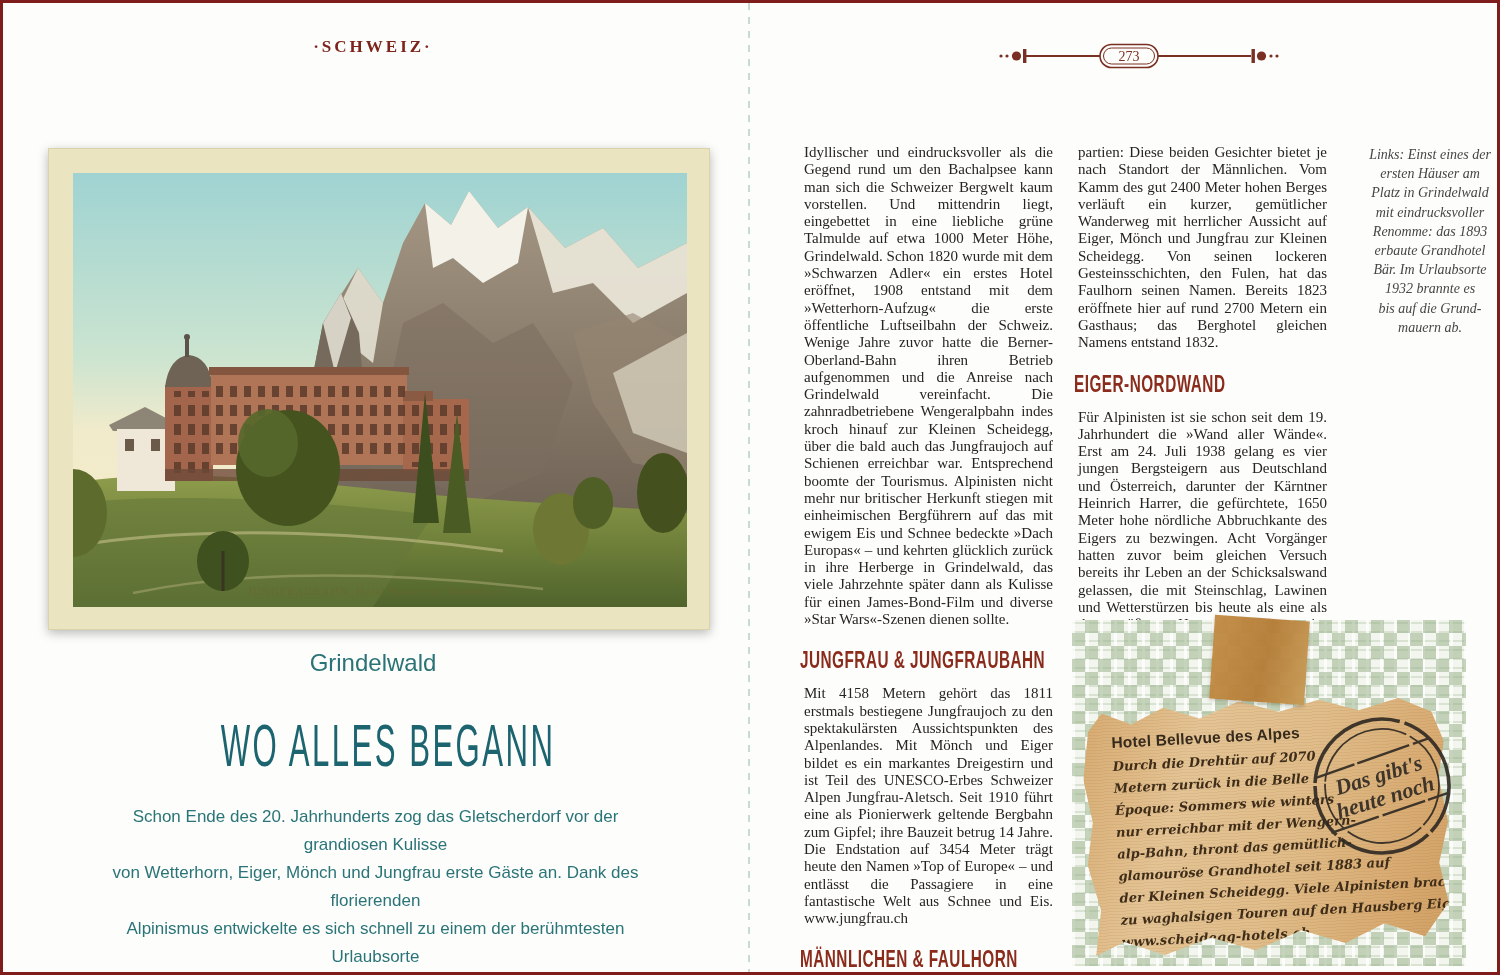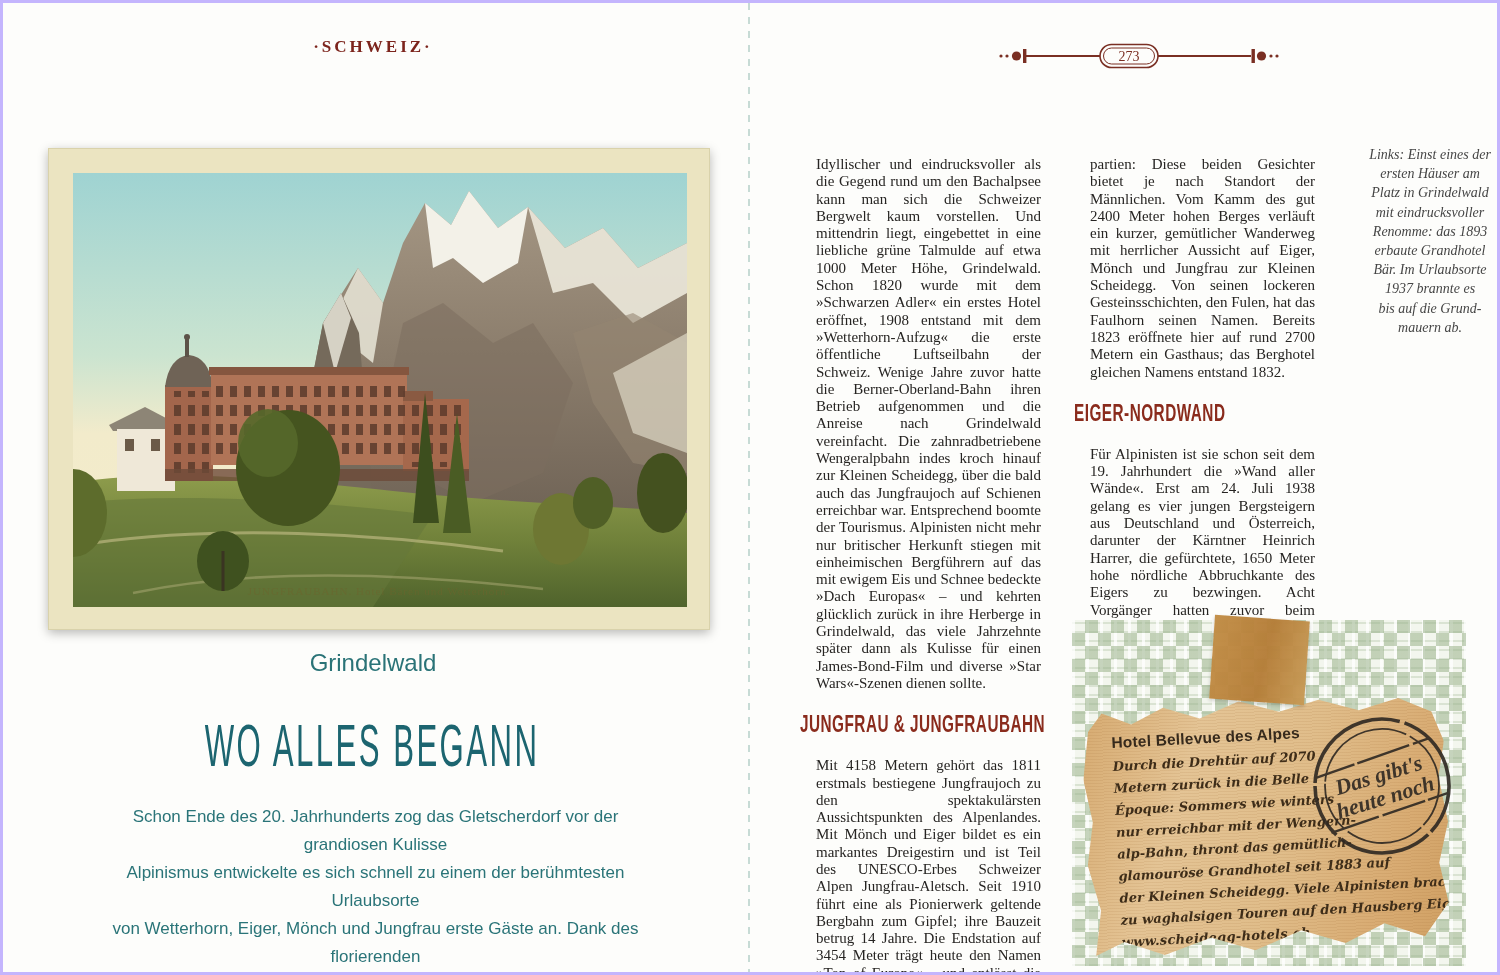--- a/index.html
+++ b/index.html
@@ -1,31 +1,31 @@
 <!DOCTYPE html>
 <html><head>
 <meta charset="utf-8">
 <style>
   html,body{margin:0;padding:0;background:#8b8b8b;}
-  .page{position:relative;width:1500px;height:975px;background:#fdfdfb;border:3px solid #c4b5fd;box-sizing:border-box;overflow:hidden;font-family:"Liberation Serif",serif;}
+  .page{position:relative;width:1500px;height:975px;background:#fdfdfb;border:3px solid #7f1d1d;box-sizing:border-box;overflow:hidden;font-family:"Liberation Serif",serif;}
   .fold{position:absolute;left:745px;top:0;bottom:0;width:2px;background:repeating-linear-gradient(to bottom,#c7dbd5 0 7px,transparent 7px 14px);}
 
   
   .runhead{position:absolute;left:95px;top:34px;width:550px;text-align:center;font:600 17px "Liberation Serif",serif;letter-spacing:3px;color:#7c241c;}
   .photo-frame{position:absolute;left:45px;top:145px;width:662px;height:482px;background:#ebe4c1;padding:0;box-shadow:0 3px 10px rgba(0,0,0,.28);border:1px solid #d9d2ab;box-sizing:border-box;}
   .photo-frame svg{position:absolute;left:24px;top:24px;}
   .photo-caption{position:absolute;left:0;right:0;bottom:32px;text-align:center;font:11px "Liberation Serif",serif;color:rgba(110,100,45,.55);letter-spacing:1px;}
   .kicker{position:absolute;left:95px;top:646px;width:550px;text-align:center;font:24px "Liberation Sans",sans-serif;color:#2a7377;}
-  .big-title{position:absolute;left:94px;top:714px;width:550px;height:84px;text-align:center;color:#1c6570;}
+  .big-title{position:absolute;left:110px;top:714px;width:550px;height:84px;text-align:center;color:#1c6570;}
   .big-title span{display:inline-block;transform:scale(.82,1.58);transform-origin:center 20%;font:400 38px "Liberation Sans",sans-serif;letter-spacing:3px;white-space:nowrap;}
   .intro{position:absolute;left:100px;top:800px;width:545px;text-align:center;color:#2a7478;font:500 17px/28px "Liberation Sans",sans-serif;}
 
   
   .col{position:absolute;top:137px;width:257px;text-align:justify;font:15px/17.3px "Liberation Serif",serif;color:#262422;}
-  .col p{margin:16px;}
+  .col p{margin:4px;}
   .col .weblink{}
   h2.sect{margin:25px 0 8px;height:24px;color:#8a2b1c;font:700 16.5px "Liberation Sans",sans-serif;}
   h2.sect span{display:inline-block;transform:scale(.93,1.45);transform-origin:left 80%;letter-spacing:.5px;white-space:nowrap;}
   .col1{left:797px;}
   .col2{left:1071px;}
   .side-caption{position:absolute;left:1336px;top:142px;width:126px;text-align:center;font:italic 14px/19.2px "Liberation Serif",serif;color:#454545;margin-left:28px;}
   .side-caption div{white-space:nowrap;}
 
   
   .folio-ornament{position:absolute;left:993px;top:38px;}
@@ -149,22 +149,22 @@
       <path d="M150,418 L150,378" stroke="#3a3422" stroke-width="3"></path>
       <ellipse cx="590" cy="320" rx="26" ry="40" fill="#44511f"></ellipse>
     </svg>
     <figcaption class="photo-caption">JUNGFRAUBAHN. Hotel Bären und Wetterhorn.</figcaption>
   </figure>
 
   <div class="kicker">Grindelwald</div>
   <div class="big-title"><span>WO ALLES BEGANN</span></div>
   <div class="intro">
       <div>Schon Ende des 20. Jahrhunderts zog das Gletscherdorf vor der grandiosen Kulisse</div>
+      <div>von Wetterhorn, Eiger, Mönch und Jungfrau erste Gäste an. Dank des florierenden</div>
       <div>Alpinismus entwickelte es sich schnell zu einem der berühmtesten Urlaubsorte</div>
-      <div>von Wetterhorn, Eiger, Mönch und Jungfrau erste Gäste an. Dank des florierenden</div>
       <div>der Schweiz.</div>
     </div>
 
   <section class="col col1">
     <p>Idyllischer und eindrucksvoller als die Gegend rund um den Bachalpsee kann man sich die Schweizer Bergwelt kaum vorstellen. Und mittendrin liegt, eingebettet in eine liebliche grüne Talmulde auf etwa 1000 Meter Höhe, Grindelwald. Schon 1820 wurde mit dem »Schwarzen Adler« ein erstes Hotel eröffnet, 1908 entstand mit dem »Wetterhorn-Aufzug« die erste öffentliche Luftseilbahn der Schweiz. Wenige Jahre zuvor hatte die Berner-Oberland-Bahn ihren Betrieb aufgenommen und die Anreise nach Grindelwald vereinfacht. Die zahnradbetriebene Wengeralpbahn indes kroch hinauf zur Kleinen Scheidegg, über die bald auch das Jungfraujoch auf Schienen erreichbar war. Entsprechend boomte der Tourismus. Alpinisten nicht mehr nur britischer Herkunft stiegen mit einheimischen Bergführern auf das mit ewigem Eis und Schnee bedeckte »Dach Europas« – und kehrten glücklich zurück in ihre Herberge in Grindelwald, das viele Jahrzehnte später dann als Kulisse für einen James-Bond-Film und diverse »Star Wars«-Szenen dienen sollte.</p>
     <h2 class="sect"><span>JUNGFRAU &amp; JUNGFRAUBAHN</span></h2>
     <p><span>Mit 4158 Metern gehört das 1811 erstmals bestiegene Jungfraujoch zu den spektakulärsten Aussichtspunkten des Alpenlandes. Mit Mönch und Eiger bildet es ein markantes Dreigestirn und ist Teil des UNESCO-Erbes Schweizer Alpen Jungfrau-Aletsch. Seit 1910 führt eine als Pionierwerk geltende Bergbahn zum Gipfel; ihre Bauzeit betrug 14 Jahre. Die Endstation auf 3454 Meter trägt heute den Namen »Top of Europe« – und entlässt die Passagiere in eine fantastische Welt aus Schnee und Eis.</span> <span class="weblink">www.jungfrau.ch</span></p>
     <h2 class="sect"><span>MÄNNLICHEN &amp; FAULHORN</span></h2>
     <p>Sanft aufsteigend als grüne Höhe oder mit kargen Grashalden und schroffen Fels-</p>
   </section>
@@ -176,21 +176,21 @@
   </section>
 
   <aside class="side-caption">
       <div>Links: Einst eines der</div>
       <div>ersten Häuser am</div>
       <div>Platz in Grindelwald</div>
       <div>mit eindrucksvoller</div>
       <div>Renomme: das 1893</div>
       <div>erbaute Grandhotel</div>
       <div>Bär. Im Urlaubsorte</div>
-      <div>1937 brannte es</div>
+      <div>1932 brannte es</div>
       <div>bis auf die Grund-</div>
       <div>mauern ab.</div>
     </aside>
 
   <div class="pattern-box">
     <div class="torn-paper">
       <div class="note-text">
         <div class="note-head">Hotel Bellevue des Alpes</div>
         <div class="note-body">
             <div>Durch die Drehtür auf 2070</div>

